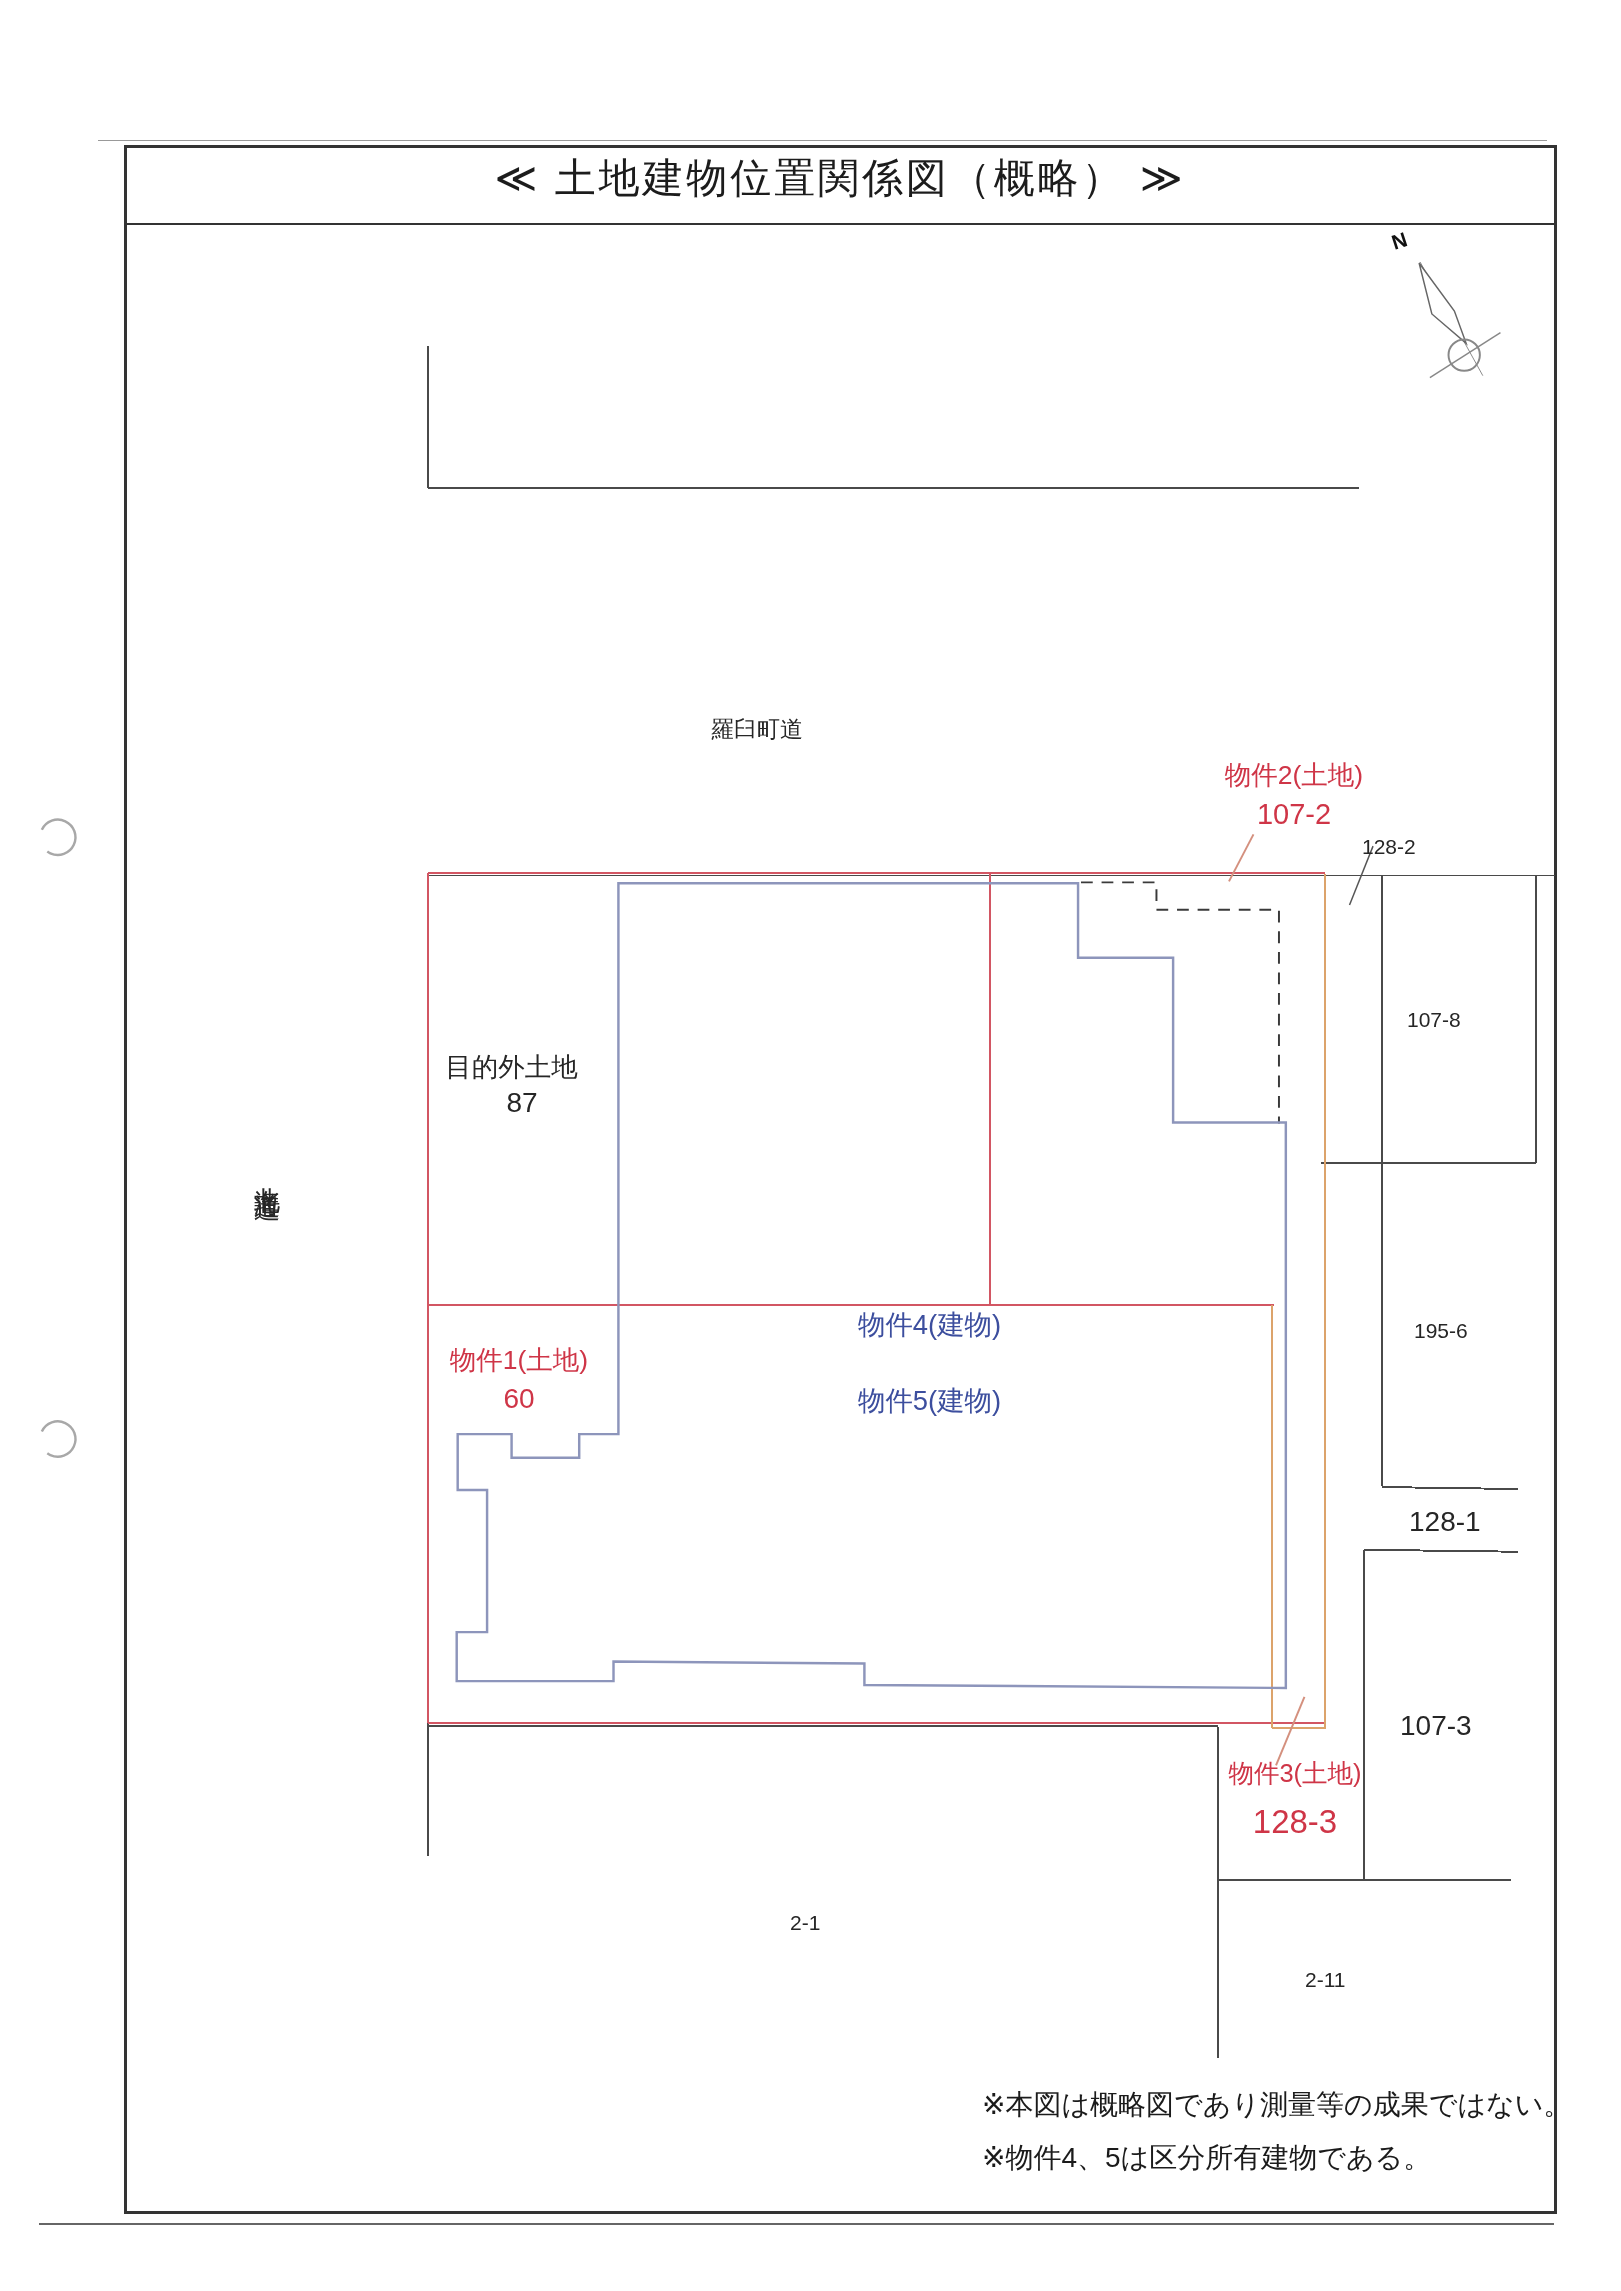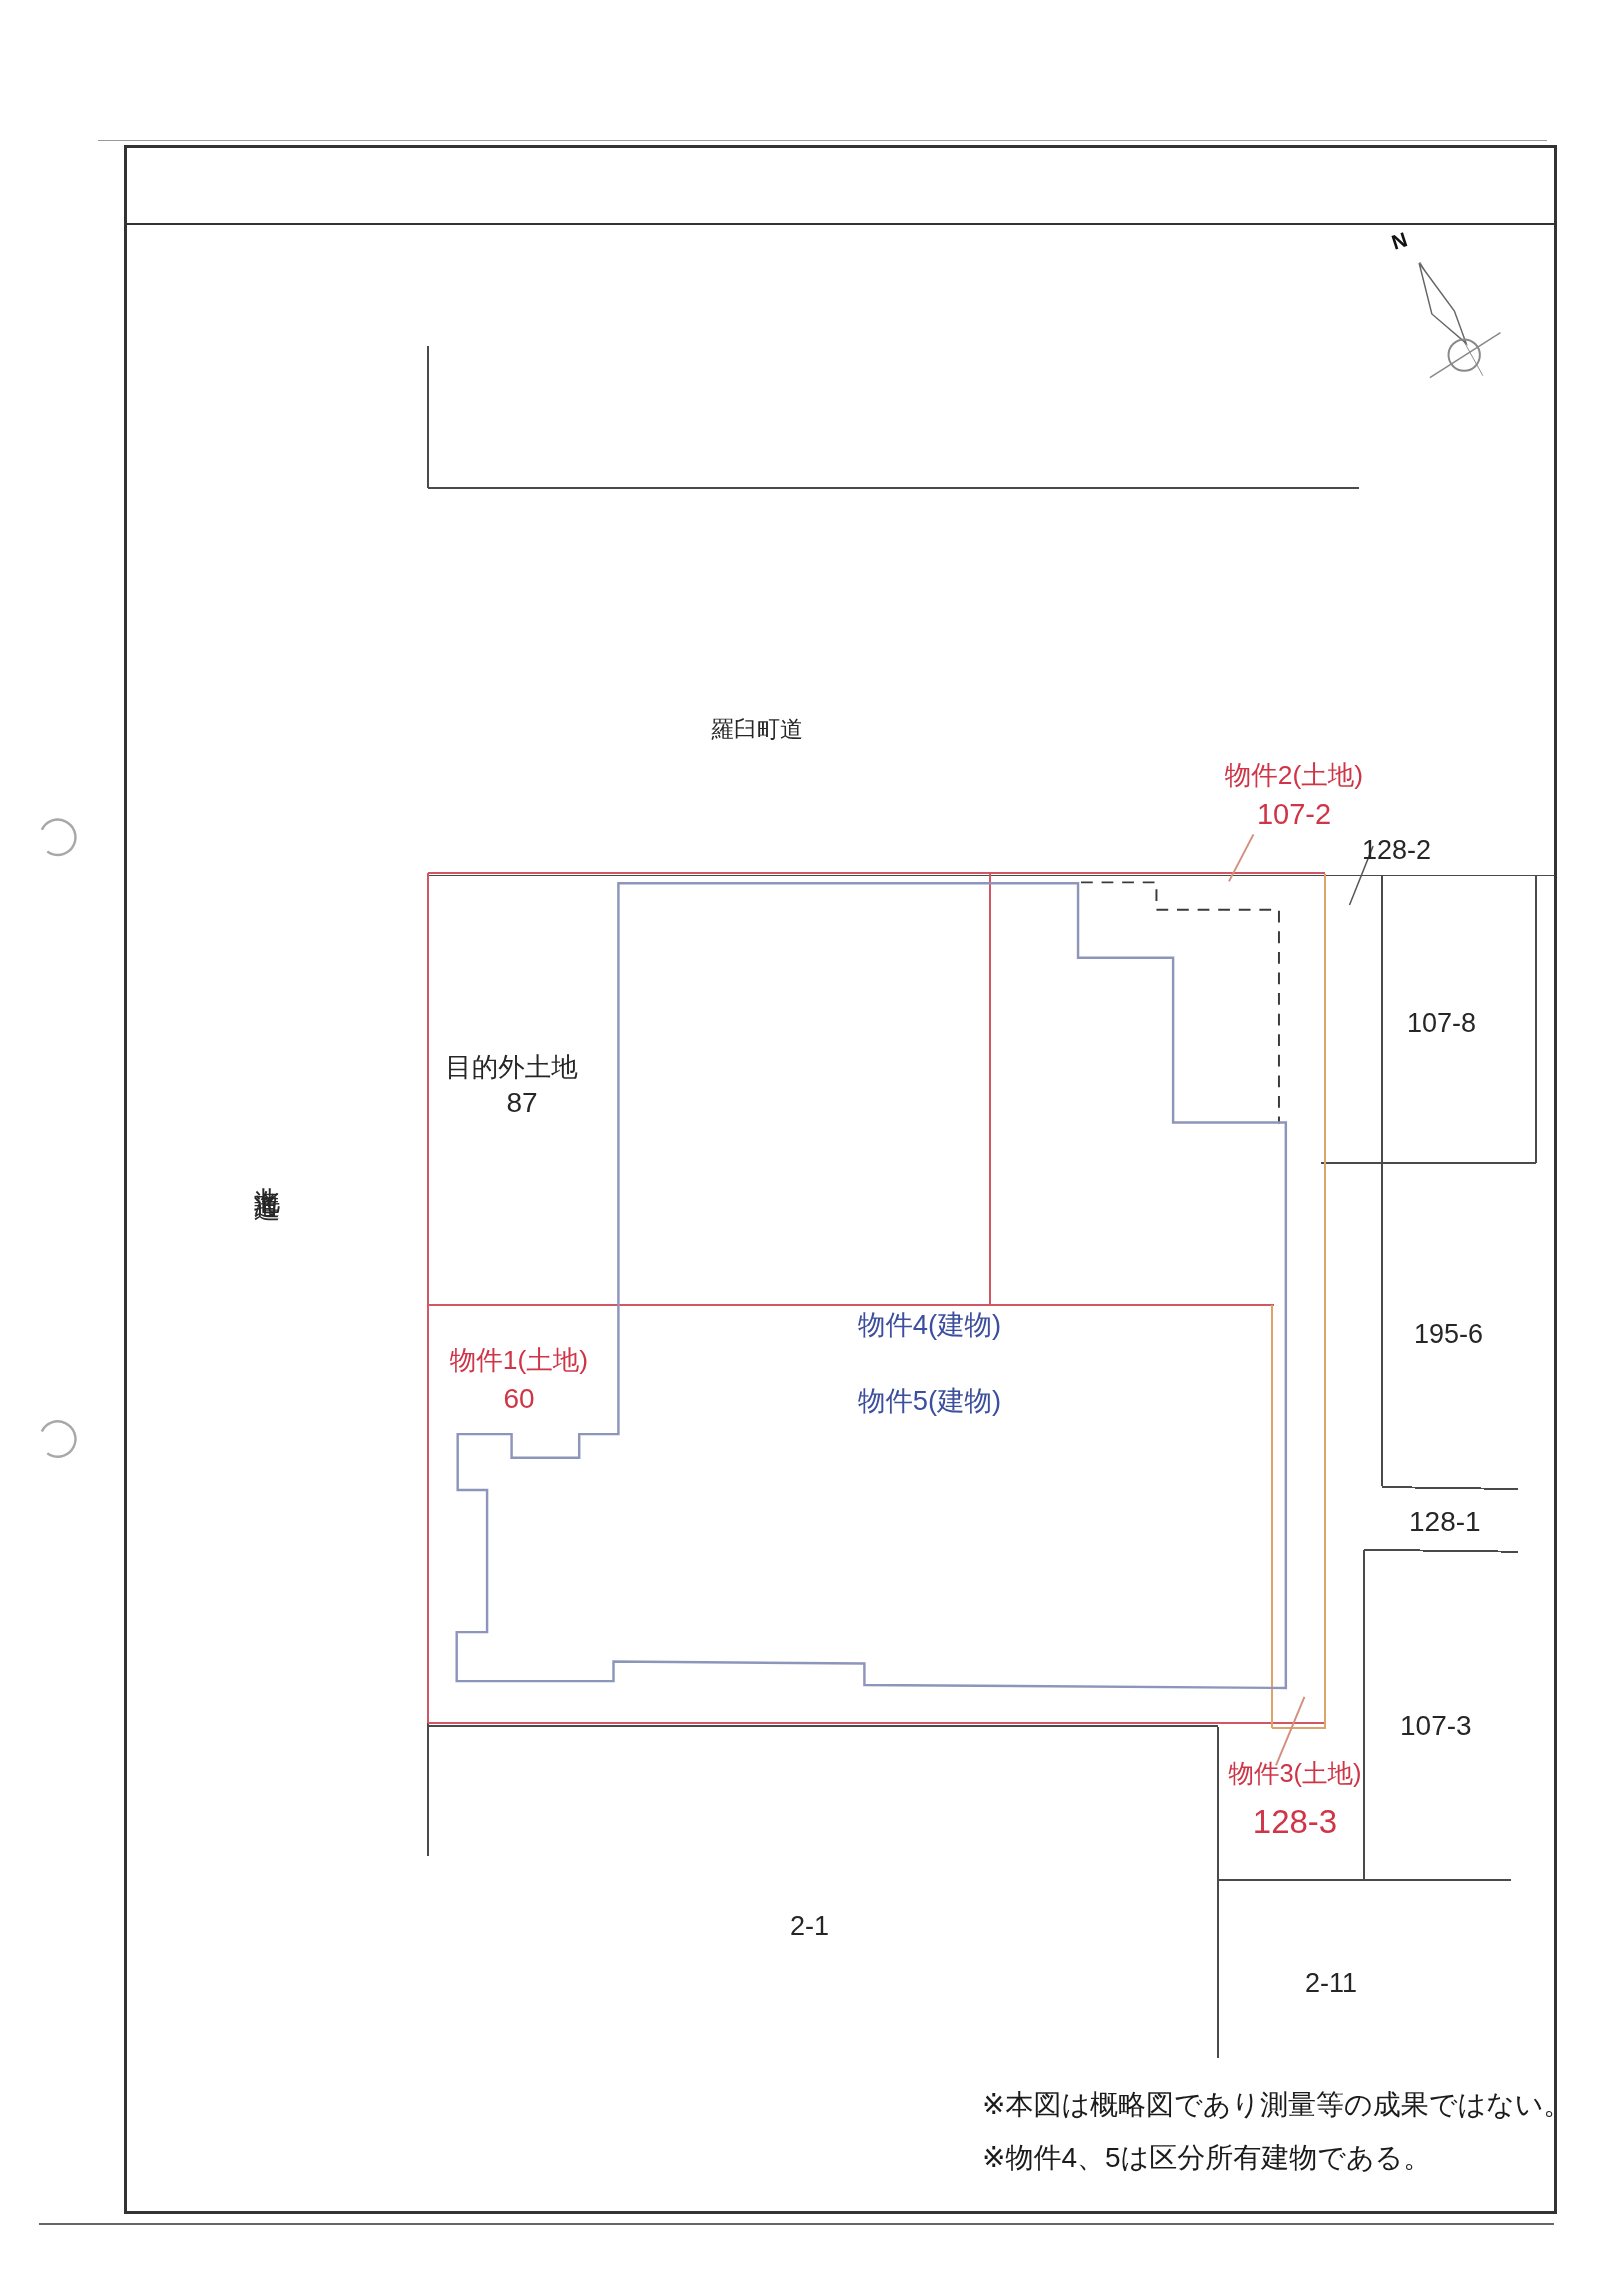--- a/index.html
+++ b/index.html
@@ -34,21 +34,21 @@
   .offsite-block .l2{font-size:28px;line-height:35px;padding-left:21px;}
   .p1-block{left:431px;top:1341px;width:176px;color:var(--red-label);}
   .p1-block .l1{font-size:26.5px;line-height:39px;}
   .p1-block .l2{font-size:28px;line-height:37px;}
   .p3-block{left:1209px;top:1758px;width:172px;color:var(--red-label);}
   .p3-block .l1{font-size:25.5px;line-height:30px;}
   .p3-block .l2{font-size:33px;line-height:30px;margin-top:19px;}
   .blue-lbl{color:var(--blue-label);font-size:27.4px;}
   .p4{left:858px;top:1307px;}
   .p5{left:858px;top:1383px;}
-  .num{font-size:27px;}
+  .num{font-size:21px;}
   .n128-2{left:1362px;top:835px;}
   .n107-8{left:1407px;top:1008px;}
   .n107-6{left:1414px;top:1319px;}
   .n128-1{left:1409px;top:1506px;font-size:28px;}
   .n107-3{left:1400px;top:1710px;font-size:28px;}
   .n2-1{left:790px;top:1911px;}
   .n2-11{left:1305px;top:1968px;}
   .note{font-size:28px;color:#1b1b1b;}
   .note1{left:982px;top:2086px;}
   .note2{left:982px;top:2139px;}
@@ -122,20 +122,21 @@
     </g>
 
     <g>
       <line x1="1449" y1="267" x2="1513" y2="383" stroke="#888" stroke-width="1"></line>
       <polygon points="1448,268 1484,317 1496,350 1461,320" fill="#fff" stroke="#666" stroke-width="1.5"></polygon>
       <circle cx="1494" cy="362" r="16" fill="none" stroke="#888" stroke-width="2"></circle>
       <line x1="1459" y1="385" x2="1531" y2="339" stroke="#888" stroke-width="1.5"></line>
     </g>
   </svg>
 
+  <div class="lbl title">≪ 土地建物位置関係図（概略） ≫</div>
 
   <div class="lbl north">N</div>
 
   <div class="lbl town-road">羅臼町道</div>
 
   <div class="lbl pref-road">北海道道</div>
 
   <div class="block p2-block">
     <span class="l1">物件2(土地)</span>
     <span class="l2">107-2</span>

